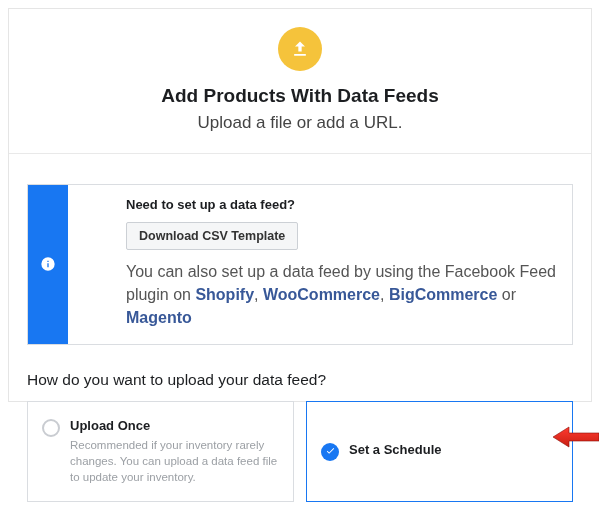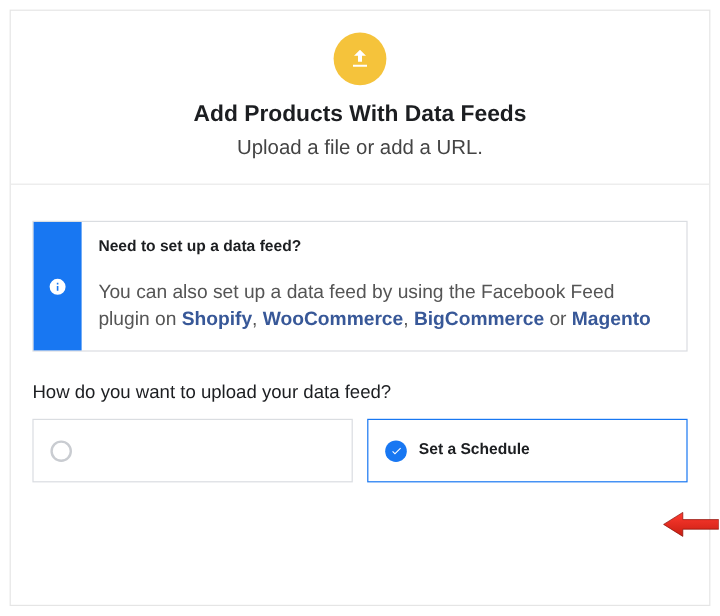--- a/index.html
+++ b/index.html
@@ -7,21 +7,21 @@
       font-family: -apple-system, BlinkMacSystemFont, "Segoe UI", Helvetica, Arial, sans-serif;
       background: #fff;
       width: 600px;
       height: 513px;
       padding: 8px;
       position: relative;
     }
     .frame {
       border: 1px solid #e5e5e5;
       width: 100%;
-      height: 497px;
+      height: 394px;
       position: relative;
     }
     .hero {
       text-align: center;
       padding: 18px 20px 20px 20px;
     }
     .upload-circle {
       width: 44px;
       height: 44px;
       background: #F5C33B;
@@ -45,20 +45,21 @@
     .divider {
       border: none;
       border-top: 1px solid #e9e9e9;
       margin: 0;
     }
     .info-box {
       margin: 30px 18px 0 18px;
       border: 1px solid #dadde1;
       display: flex;
       background: #fff;
+      gap: 44px;
     }
     .info-stripe {
       width: 40px;
       background: #1877F2;
       display: flex;
       align-items: center;
       justify-content: center;
       flex-shrink: 0;
     }
     .info-stripe svg { width: 16px; height: 16px; fill: #fff; }
@@ -108,20 +109,21 @@
       flex: 1;
       border: 1px solid #dadde1;
       padding: 16px 14px;
       display: flex;
       gap: 10px;
       cursor: pointer;
       background: #fff;
     }
     .card.selected {
       border: 1px solid #1877F2;
+      align-items: center;
     }
     .radio {
       width: 18px;
       height: 18px;
       flex-shrink: 0;
       margin-top: 1px;
     }
     .radio-empty {
       width: 18px; height: 18px;
       border: 2px solid #c9ccd1;
@@ -177,33 +179,38 @@
 
   <div class="info-box">
     <div class="info-stripe">
       <svg viewBox="0 0 24 24">
           <path d="M12 2a10 10 0 100 20 10 10 0 000-20zm1 15h-2v-6h2v6zm0-8h-2V7h2v2z"></path>
         </svg>
     </div>
     <div class="info-body">
       <div class="info-title">Need to set up a data feed?</div>
       <div class="btn-row">
+        <button class="btn">Download CSV Template</button>
       </div>
       <div class="info-text">
         <span>You can also set up a data feed by using the Facebook Feed plugin on </span><span class="link">Shopify</span><span>, </span><span class="link">WooCommerce</span><span>, </span><span class="link">BigCommerce</span><span> or </span><span class="link">Magento</span>
       </div>
     </div>
   </div>
 
   <div class="section-q">How do you want to upload your data feed?</div>
 
   <div class="cards">
     <div class="card">
       <div class="radio">
         <div class="radio-empty"></div>
+      </div>
+      <div class="card-text">
+        <div class="card-title">Upload Once</div>
+        <div class="card-desc">Recommended if your inventory rarely changes. You can upload a data feed file to update your inventory.</div>
       </div>
     </div>
     <div class="card selected">
       <div class="radio">
         <div class="radio-checked">
           <svg viewBox="0 0 24 24">
               <path d="M20 6L9 17l-5-5 1.4-1.4L9 14.2 18.6 4.6 20 6z"></path>
             </svg>
         </div>
       </div>

